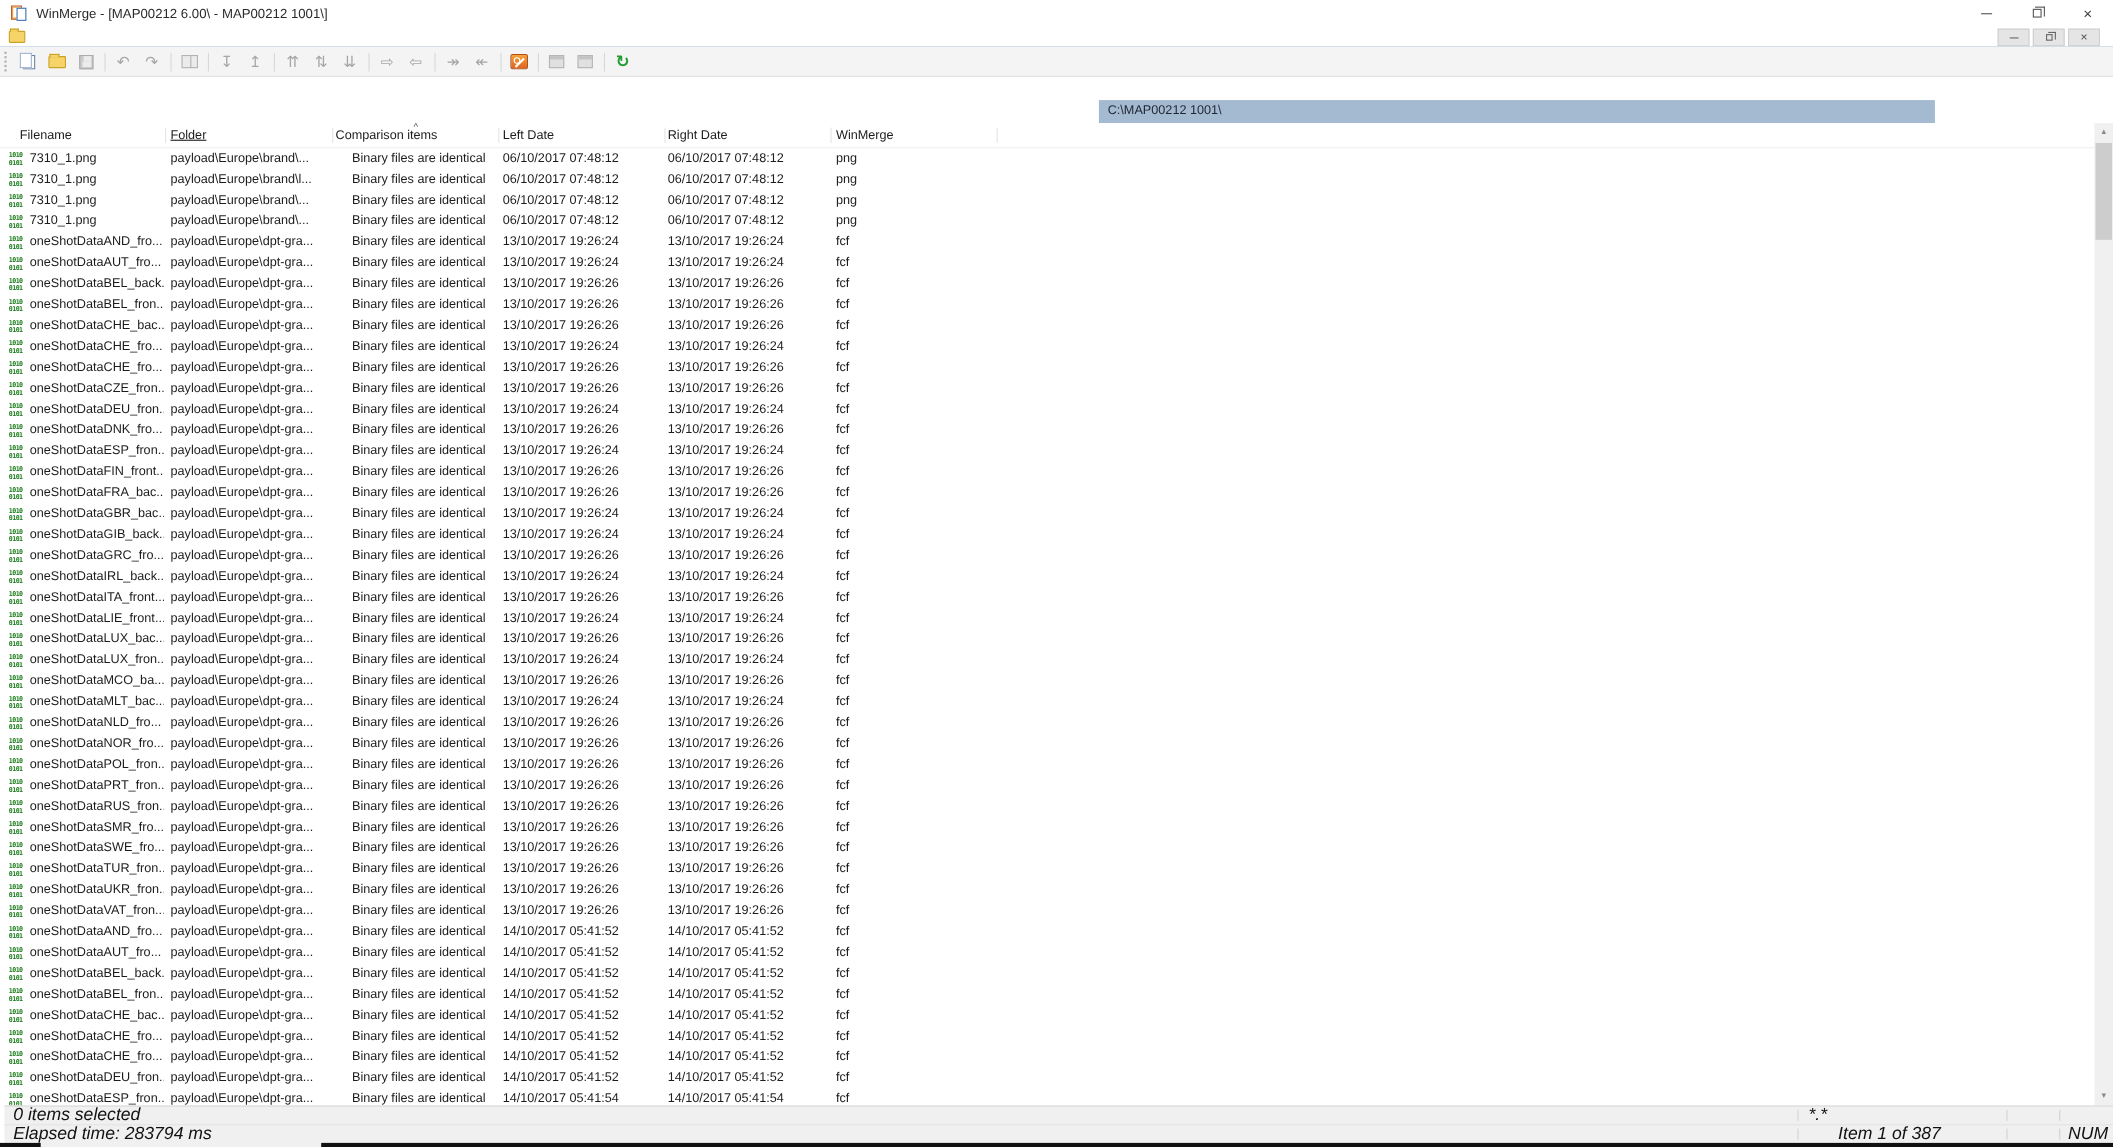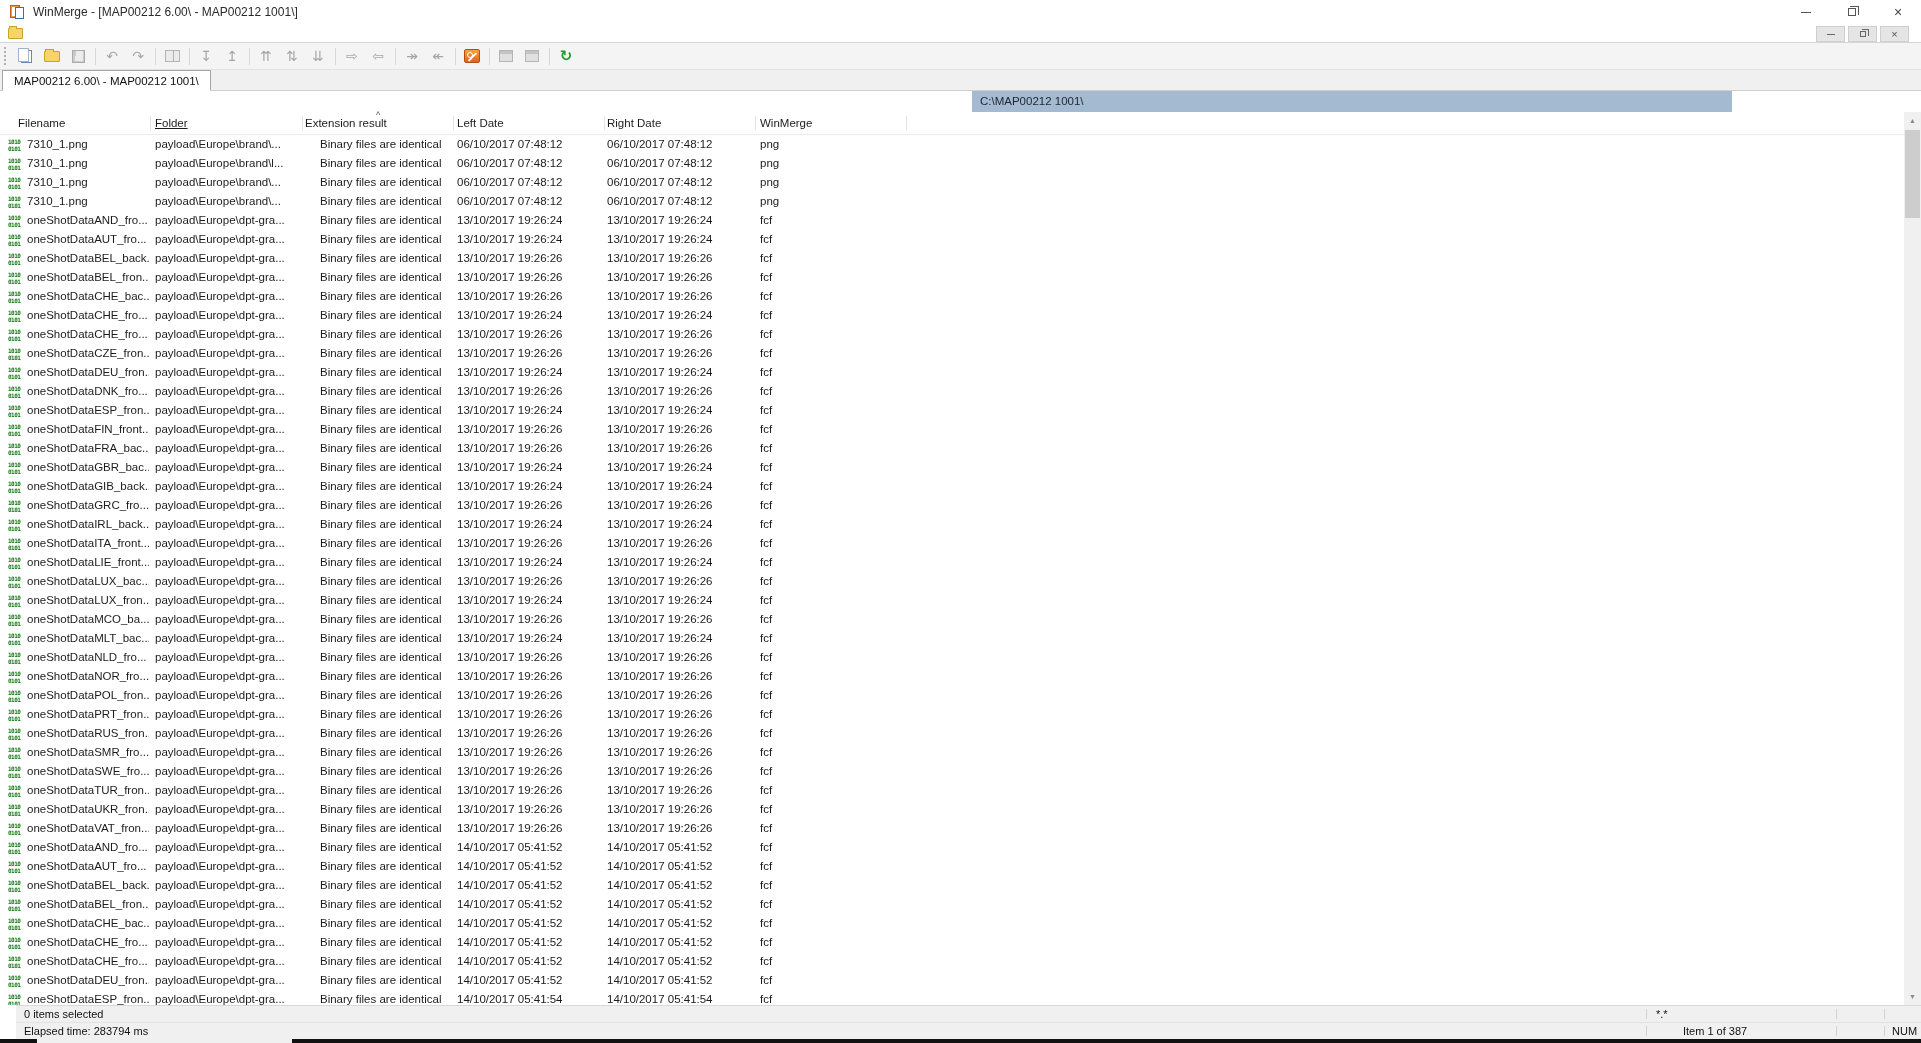--- a/index.html
+++ b/index.html
@@ -56,21 +56,21 @@
   .k-win::before { content:""; position:absolute; left:0; right:0; top:0; height:3px; background:#c4c4c4; }
 
   
   .tabbar { position:absolute; top:70px; left:0; right:0; height:21px; background:#f0f0f0; border-bottom:1px solid #d0d0d0; }
   .tab { position:absolute; left:2px; top:0; height:21px; line-height:20px; padding:0 11px; background:#fff; border:1px solid #a5a5a5; border-bottom:1px solid #fff; font-size:11.5px; color:#111; }
 
   
   .headerbar { position:absolute; top:91px; left:0; right:0; height:21px; background:#fff; }
   .hpane { position:absolute; top:0; bottom:0; background:#a4bad1; color:#1f2633; font-size:11.5px; line-height:21px; padding-left:8px; white-space:nowrap; overflow:hidden; }
   .hp-left { left:0; width:955px; }
-  .hp-right { left:972px; width:760px; }
+  .hp-right { left:999px; width:760px; }
 
   
   .colheader { position:absolute; top:112px; left:0; width:1904px; height:23px; background:#fff; border-bottom:1px solid #ececec; }
   .hc { position:absolute; top:5px; font-size:11.5px; color:#1c1c1c; white-space:nowrap; }
   .hc1{left:18px;} .hc2{left:155px;text-decoration:underline;} .hc3{left:305px;} .hc4{left:457px;} .hc5{left:607px;} .hc6{left:760px;}
   .hsep { position:absolute; top:4px; bottom:4px; width:1px; background:#e4e4e4; }
   .hs1{left:150px;} .hs2{left:302px;} .hs3{left:453px;} .hs4{left:604px;} .hs5{left:755px;} .hs6{left:906px;}
   .sort-caret { position:absolute; left:368px; top:-2px; width:20px; text-align:center; font-size:9px; color:#555; }
 
   
@@ -82,21 +82,21 @@
   .fic { position:absolute; left:8px; top:3px; width:16px; height:14px; font-family:"DejaVu Sans Mono",monospace; font-size:6px; line-height:7px; font-weight:bold; color:#157a15; letter-spacing:-0.5px; }
   .fic span { display:block; }
 
   
   .scrollbar { position:absolute; top:112px; right:0; width:17px; height:893px; background:#f0f0f0; }
   .sb-up, .sb-down { position:absolute; left:0; width:17px; height:17px; display:flex; align-items:center; justify-content:center; font-size:7px; color:#8a8a8a; }
   .sb-up{top:0;} .sb-down{bottom:0;}
   .sb-thumb { position:absolute; left:1px; top:18px; width:15px; height:88px; background:#cdcdcd; }
 
   
-  .status1, .status2 { position:absolute; left:16px; right:0; height:17px; background:#f0f0f0; font-size:11px; line-height:16px; color:#111; }
+  .status1, .status2 { position:absolute; left:4px; right:0; height:17px; background:#f0f0f0; font-size:16px; line-height:16px; color:#111;font-style:italic; }
   .status1 { top:1005px; border-top:1px solid #d9d9d9; }
   .status2 { top:1022px; border-top:1px solid #e3e3e3; }
   .st-left { position:absolute; left:8px; top:0; white-space:nowrap; }
   .st-filter { position:absolute; left:1640px; top:0; }
   .st-item { position:absolute; left:1667px; top:0; }
   .st-num { position:absolute; left:1876px; top:0;text-align:center; }
   .sdiv { position:absolute; top:3px; bottom:3px; width:1px; background:#d2d2d2; }
   .sd1{left:1630px;} .sd2{left:1820px;} .sd3{left:1868px;}
 
   .bottomstrip { position:absolute; top:1039px; left:0; right:0; height:4px; background:#f0f0f0; }
@@ -208,33 +208,30 @@
         <span class="tb-ic k-win"></span>
       </span>
       <span class="tb sep-after">
         <span class="tb-ic k-win"></span>
       </span>
       <span class="tb en green">
         <span class="tb-ic">↻</span>
       </span>
     </div>
 
-  <div class="tabbar">
-    <div class="tab">MAP00212 6.00\ - MAP00212 1001\</div>
-  </div>
 
   <div class="headerbar">
     <div class="hpane hp-right">C:\MAP00212 1001\</div>
   </div>
 
   <div class="colheader">
     <span class="sort-caret">^</span>
     <span class="hc hc1">Filename</span>
     <span class="hc hc2">Folder</span>
-    <span class="hc hc3">Extension result</span>
+    <span class="hc hc3">Comparison items</span>
     <span class="hc hc4">Left Date</span>
     <span class="hc hc5">Right Date</span>
     <span class="hc hc6">WinMerge</span>
     <span class="hsep hs1"></span>
       <span class="hsep hs2"></span>
       <span class="hsep hs3"></span>
     <span class="hsep hs4"></span>
       <span class="hsep hs5"></span>
       <span class="hsep hs6"></span>
   </div>

